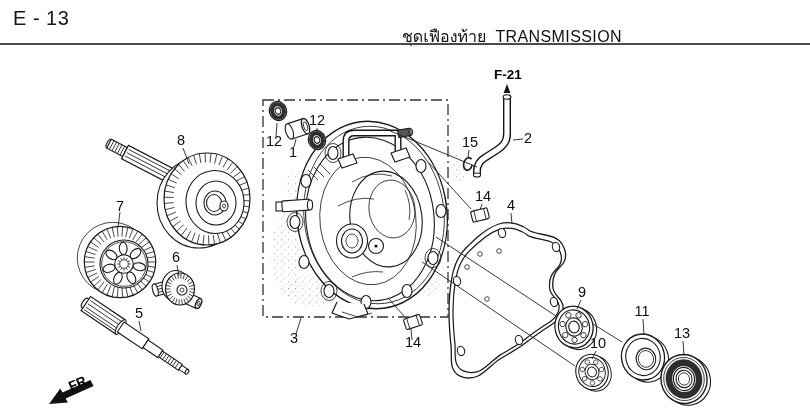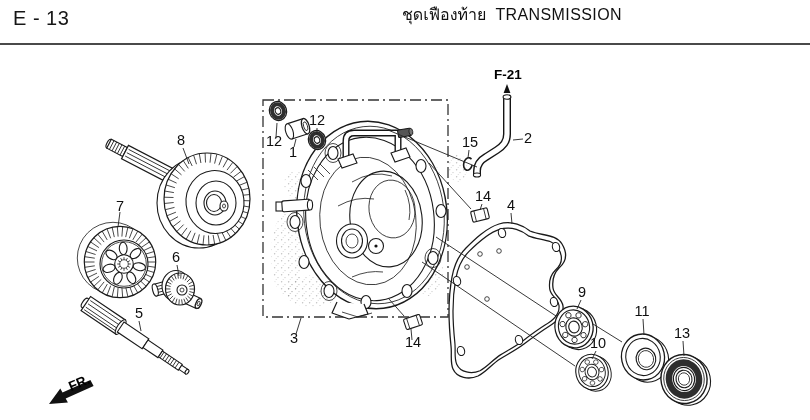--- a/index.html
+++ b/index.html
@@ -1,19 +1,19 @@
 <!DOCTYPE html>
 <html style="--line: #1a1a1a; --seal: #2e2e2e; --rule: #4a4a4a;"><head>
 <meta charset="utf-8">
 <style>
   html,body{margin:0;padding:0;background:#fff;}
   body{width:810px;height:420px;position:relative;overflow:hidden;
        font-family:"Liberation Sans",sans-serif;}
   .code{position:absolute;left:13px;top:7px;font-size:20px;color:#161616;letter-spacing:.5px;}
-  .title{position:absolute;left:402px;top:2px;font-size:16px;color:#111;}
+  .title{position:absolute;left:402px;top:24px;font-size:16px;color:#111;}
   .title .en{margin-left:9px;letter-spacing:.4px;}
   .rule{position:absolute;left:0;top:43px;width:810px;height:2px;background:var(--rule,#4a4a4a);}
   svg{position:absolute;left:0;top:0;}
   .o  {fill:#fff;stroke:var(--line,#1a1a1a);stroke-width:1.3;}
   .o2 {fill:#fff;stroke:var(--line,#1a1a1a);stroke-width:1.1;}
   .n  {fill:none;stroke:var(--line,#1a1a1a);stroke-width:1.1;}
   .n9 {fill:none;stroke:var(--line,#1a1a1a);stroke-width:.8;}
   .tk {fill:none;stroke:var(--line,#1a1a1a);stroke-width:.8;}
   .ld {fill:none;stroke:#222;stroke-width:.9;}
   .dd {fill:none;stroke:#333;stroke-width:1.3;stroke-dasharray:11 4 2 4;}

